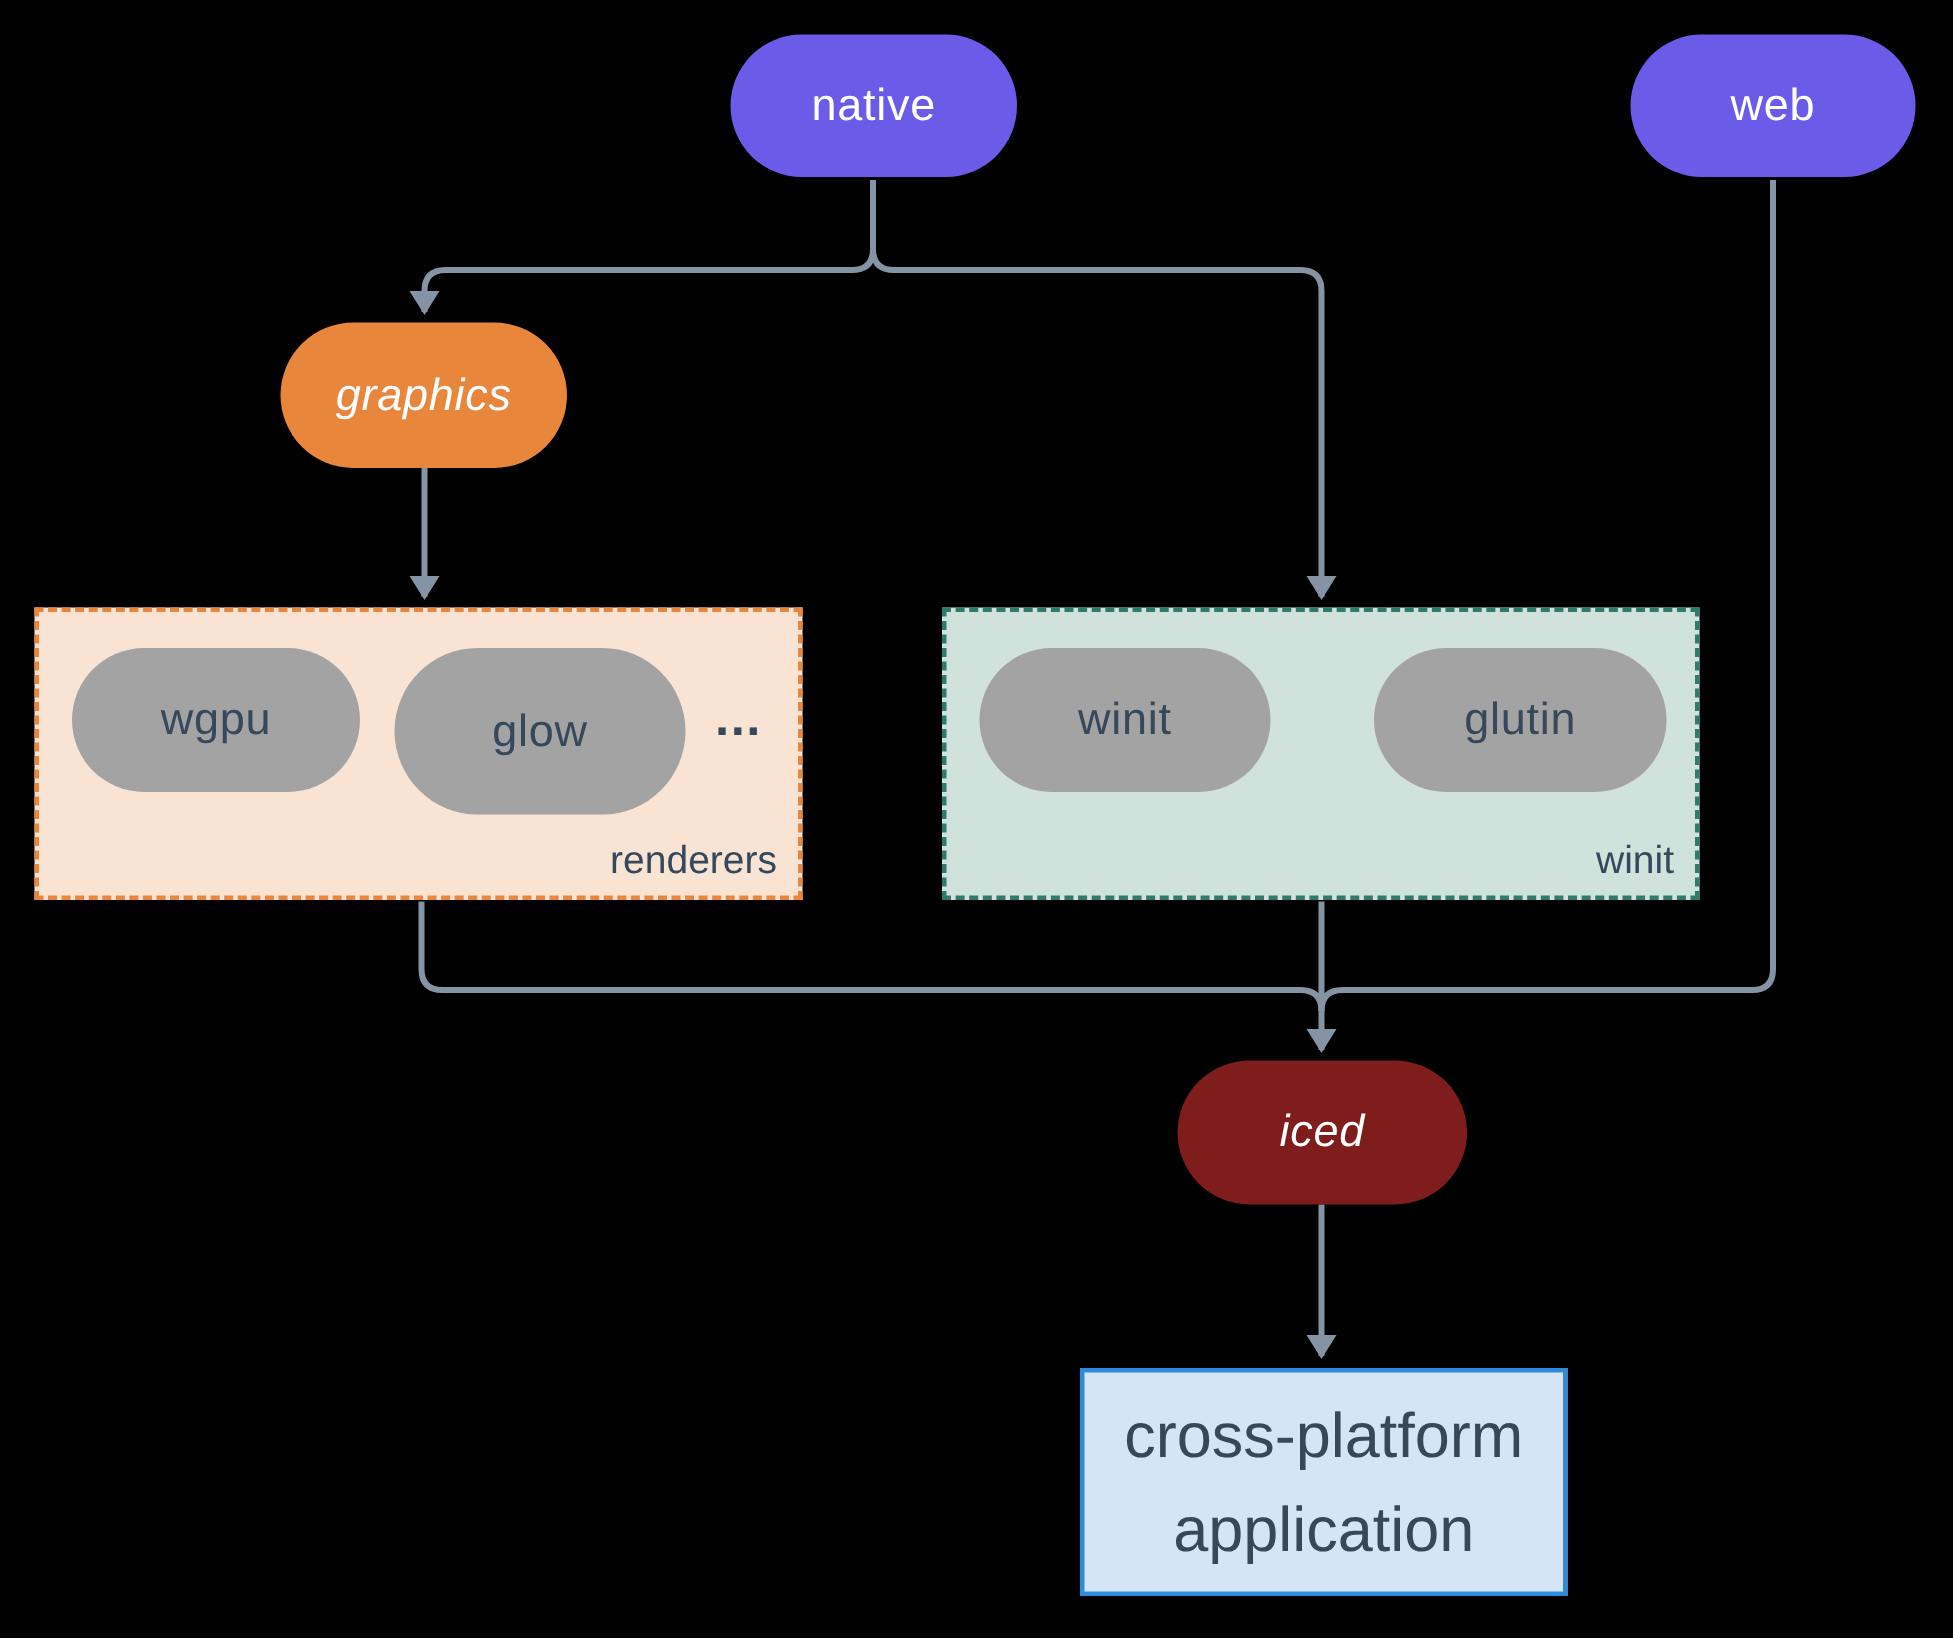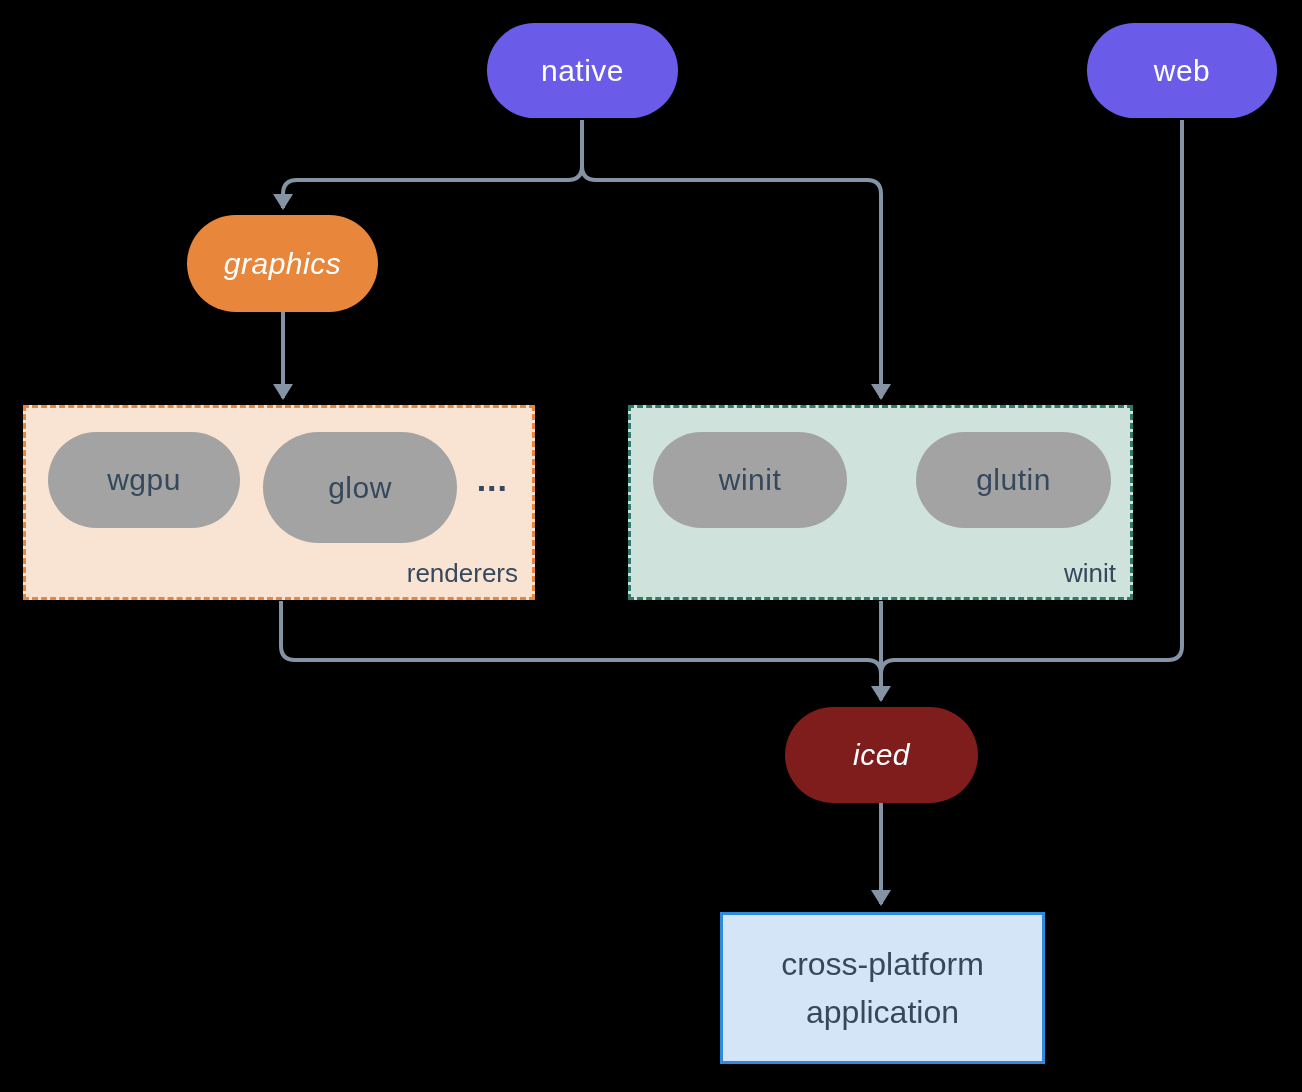--- a/index.html
+++ b/index.html
@@ -62,21 +62,21 @@
     color: #36485C;
   }
   #group-renderers .ellipsis { right: 24px; }
   #group-shells .ellipsis { right: 20px; }
 
   .appbox {
     left: 720px; top: 912px; width: 325px; height: 152px;
     background: #D3E5F7;
     border: 3px solid #2E8BDC;
     color: #36485C;
-    font-size: 32px;
+    font-size: 42px;
     display: flex;
     flex-direction: column;
     align-items: center;
     justify-content: center;
     line-height: 1.5;
     text-align: center;
   }
 </style>
 </head>
 <body>

